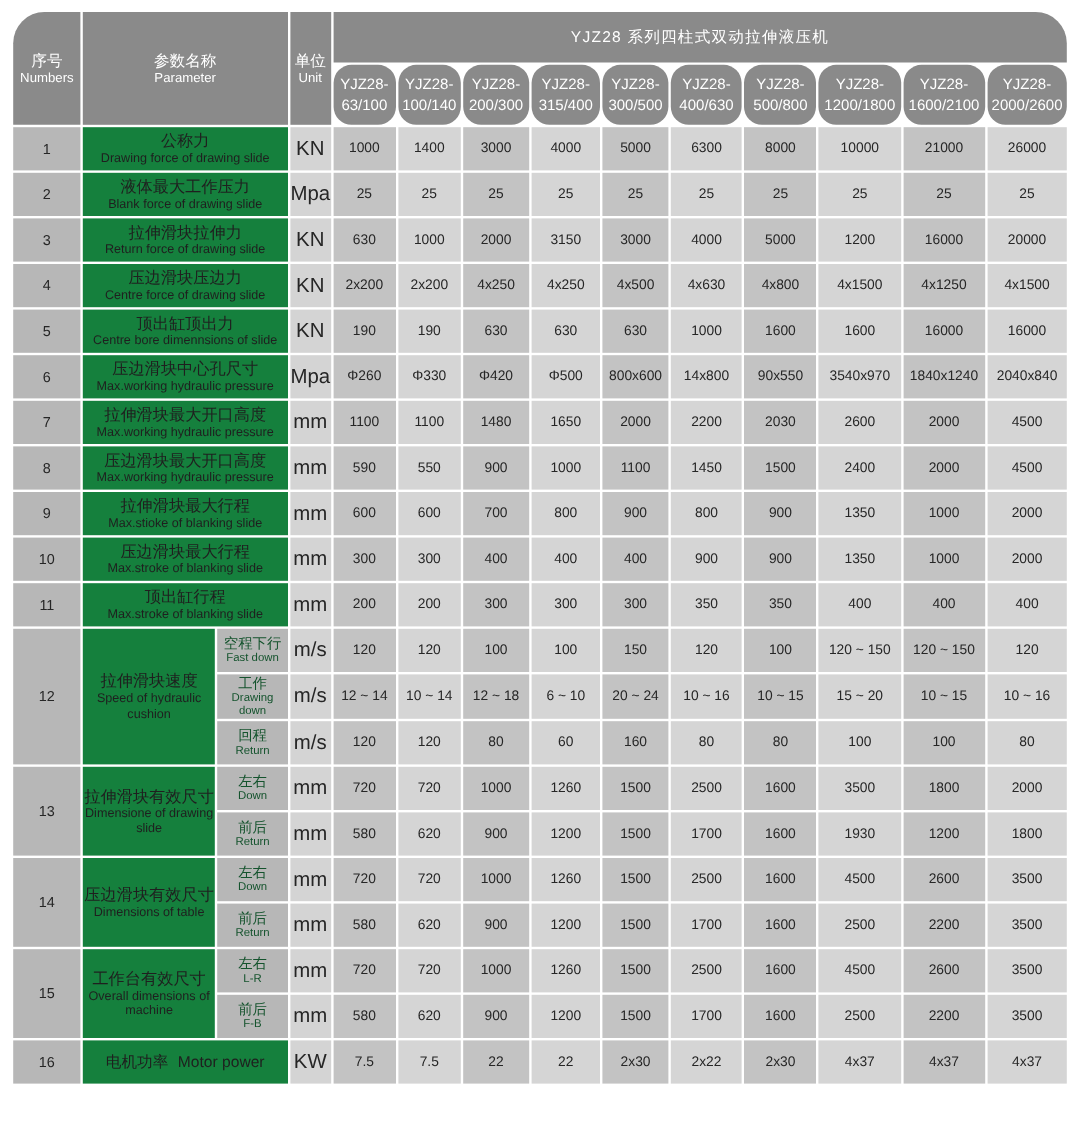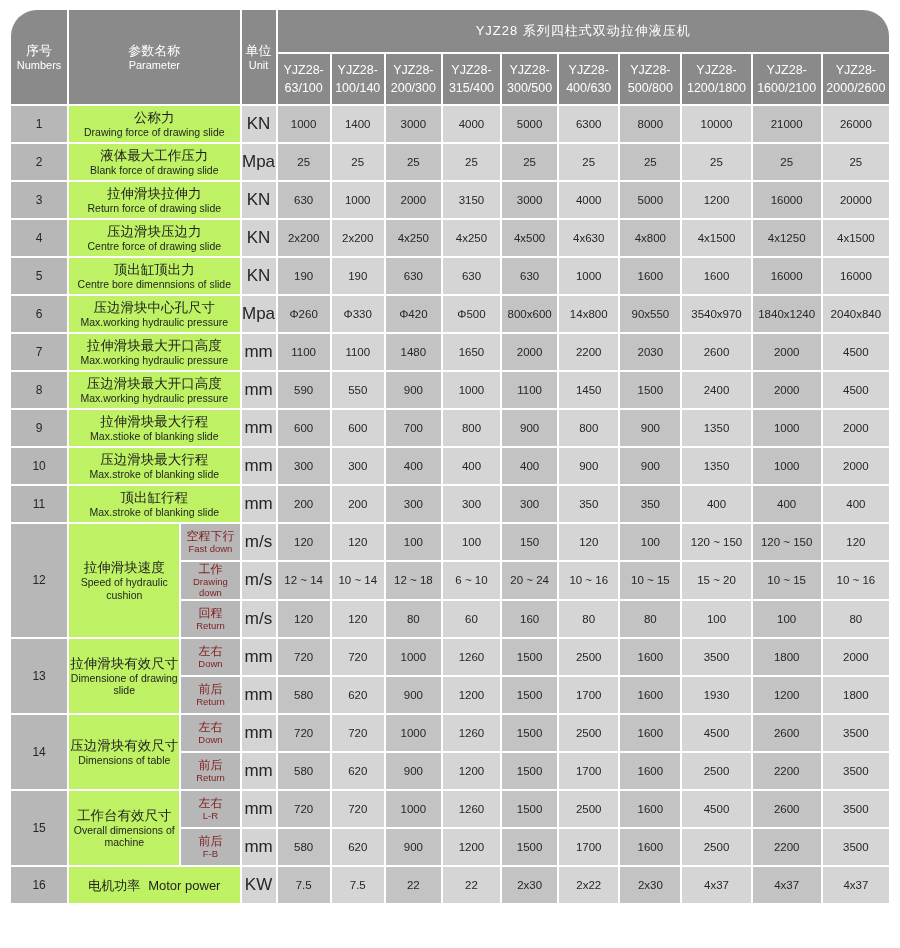--- a/index.html
+++ b/index.html
@@ -4,31 +4,31 @@
 <style>
   html,body{margin:0;padding:0;background:#ffffff;}
   body{width:900px;height:948px;font-family:"Liberation Sans","DejaVu Sans",sans-serif;color:#222;}
   .page{padding:8px 9px 0 9px;}
   table.spec{border-collapse:separate;border-spacing:2px;table-layout:fixed;width:882px;}
   th,td{text-align:center;vertical-align:middle;overflow:hidden;padding:0;margin:0;}
   
   .hdr{background:#8a8a8a;color:#ffffff;font-weight:normal;}
   .title-cell{font-size:13px;height:42px;border-top-right-radius:26px;letter-spacing:1px;}
   .corner-tl{border-top-left-radius:26px;}
-  .model-cell{height:50px;font-size:12.5px;line-height:1.45;}
+  .model-cell{height:50px;font-size:12.5px;line-height:1.45;border-radius:15px;}
   .hdr .cn{display:block;font-size:13px;line-height:1.35;}
   .hdr .en{display:block;font-size:11px;line-height:1.2;}
   
   td{height:36px;}
   .num{background:#b7b7b7;font-size:12px;color:#262626;}
-  .param{background:#bef264;color:#1f1f1f;}
+  .param{background:#15803d;color:#1f1f1f;}
   .param .cn{display:block;font-size:13.5px;line-height:1.2;}
   .param .en{display:block;font-size:10.5px;line-height:1.15;}
   .param.inline .cn,.param.inline .en{display:inline;font-size:13px;line-height:1.2;padding:0 4px;}
-  .sublabel{background:#b7b7b7;color:#7f1d1d;text-align:center;}
+  .sublabel{background:#b7b7b7;color:#14532d;text-align:center;}
   .sublabel .cn2{display:block;font-size:12px;line-height:1.25;}
   .sublabel .en2{display:block;font-size:9.5px;line-height:1.15;}
   .unit{background:#d4d4d4;font-size:17px;color:#262626;}
   .val{font-size:11.5px;color:#262626;}
   .dk{background:#c3c3c3;}
   .lt{background:#d5d5d5;}
   
   .footer{padding:9px 2px 0 2px;color:#161616;}
   .f-cn{font-size:12.5px;margin-bottom:2px;}
   .f-en{font-size:12.5px;font-weight:bold;}

